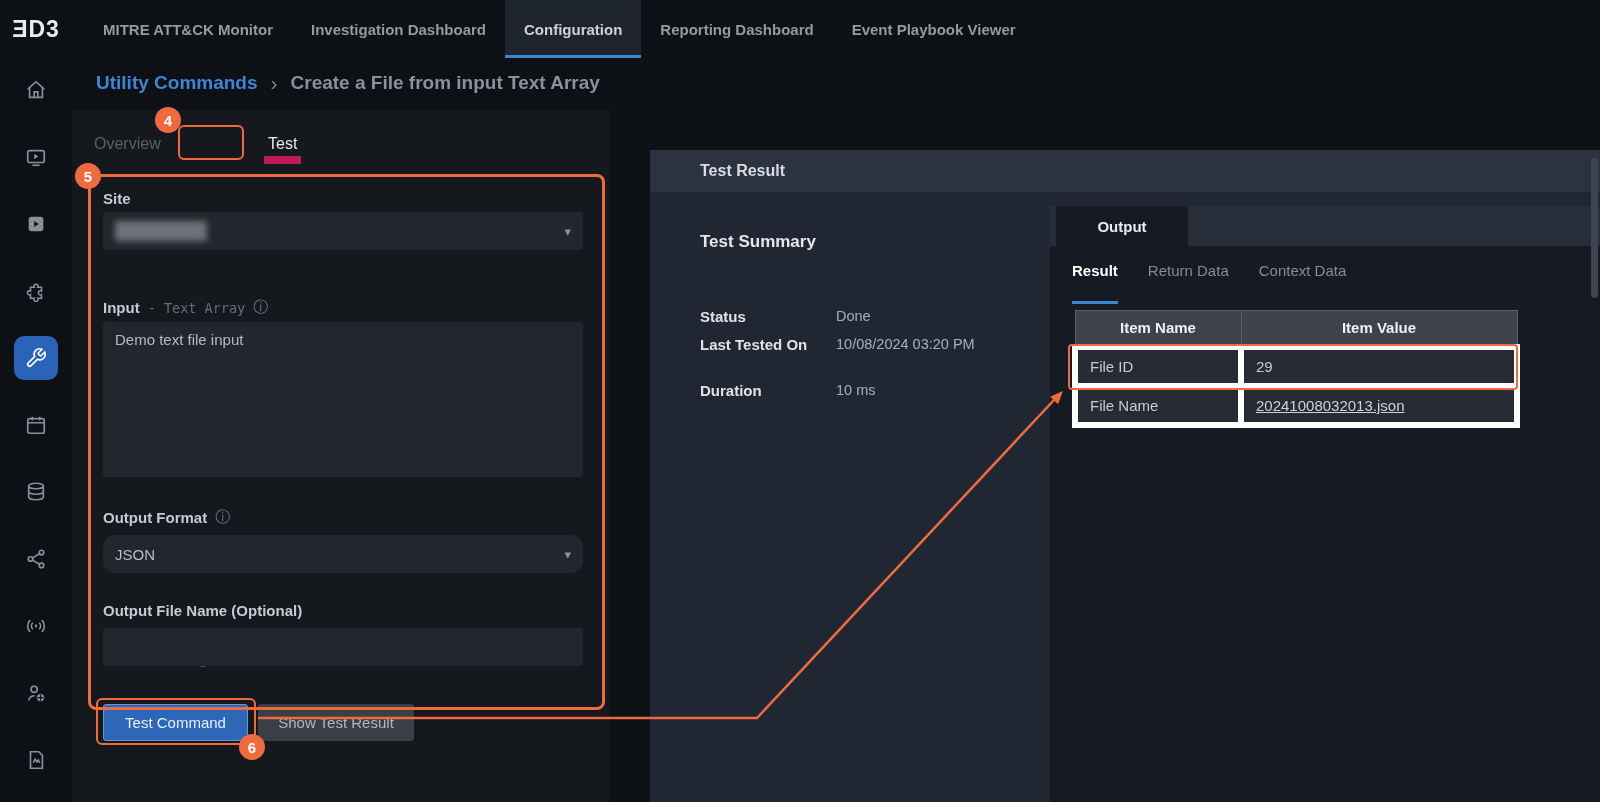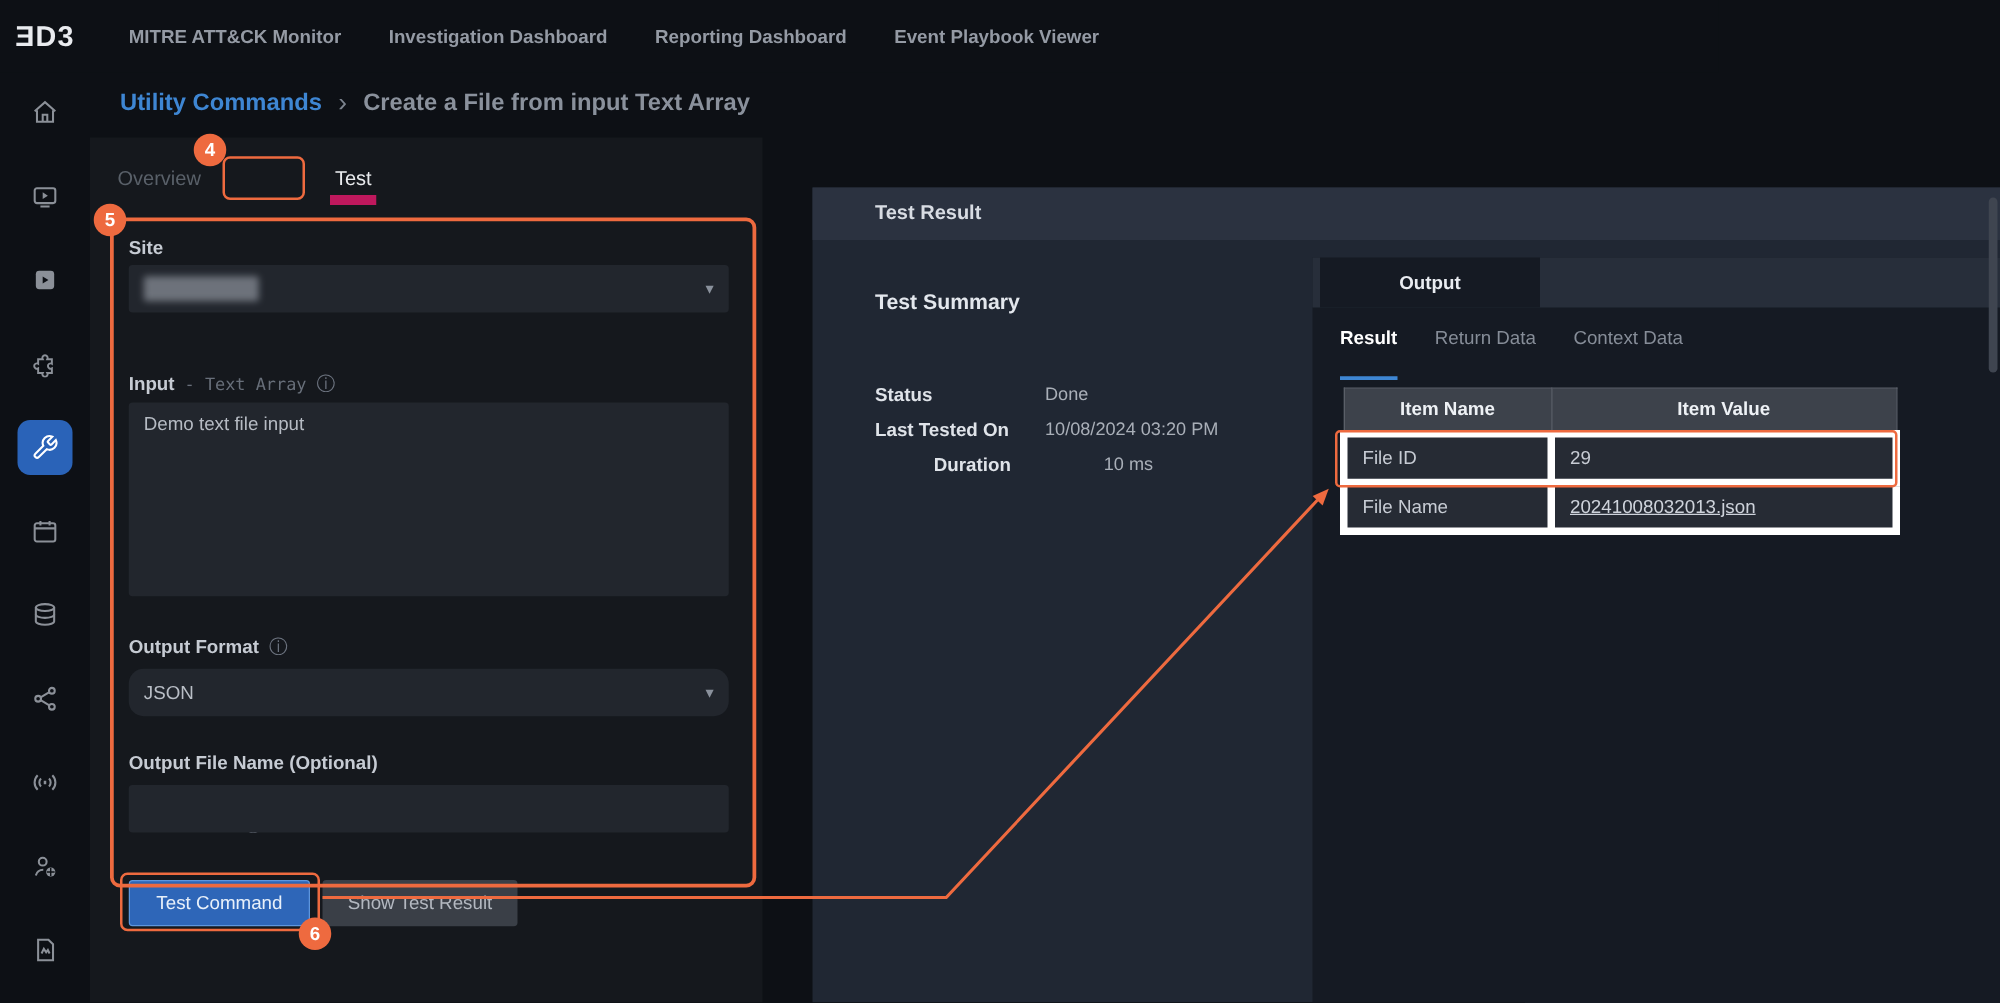--- a/index.html
+++ b/index.html
@@ -46,21 +46,21 @@
   
   .right-panel { position:absolute; left:650px; top:150px; width:950px; height:652px; background:#202733; z-index:3; }
   .rp-header { position:absolute; left:0; top:0; width:950px; height:42px; background:#2b3240; display:flex; align-items:center; padding-left:50px; color:#d8dce3; font-size:16px; font-weight:600; }
   .summary-title { position:absolute; left:50px; top:82px; font-size:17px; font-weight:700; color:#e3e7ed; }
   .sum-row { position:absolute; left:50px; width:330px; display:flex; font-size:15px; }
   .sum-label { width:136px; font-weight:700; color:#dfe3e9; }
   .sum-value { color:#a9afb8; font-size:14.5px; }
 
   .output-col { position:absolute; left:400px; top:56px; width:550px; height:596px; background:#151a23; }
   .tab-strip { position:absolute; left:0; top:0; width:550px; height:40px; background:#272e3a; }
-  .output-tab { position:absolute; left:6px; top:0; width:176px; height:40px; background:#151a23; display:flex; align-items:center; justify-content:center; color:#e9ecf1; font-size:15px; font-weight:700; cursor:pointer; }
+  .output-tab { position:absolute; left:6px; top:0; width:132px; height:40px; background:#151a23; display:flex; align-items:center; justify-content:center; color:#e9ecf1; font-size:15px; font-weight:700; cursor:pointer; }
   .subtabs { position:absolute; left:22px; top:56px; display:flex; gap:30px; font-size:15px; }
   .subtab { color:#868d98; cursor:pointer; padding-bottom:22px; }
   .subtab.active { color:#ffffff; font-weight:700; border-bottom:3px solid #3e86d3; }
 
   .result-table { position:absolute; left:22px; top:104px; border-collapse:collapse; font-size:15px; table-layout:fixed; }
   .result-table th { background:#3d424b; color:#eef1f5; font-weight:700; border:1px solid #5a5f68; padding:8px 10px; text-align:center; }
   .result-table td { background:#262b34; color:#c7ccd4; border:6px solid #ffffff; padding:8px 12px; text-align:left; }
   .col-name { width:166px; } .col-value { width:276px; }
   .file-link { color:#ced3db; text-decoration:underline; cursor:pointer; }
 
@@ -81,20 +81,21 @@
 </head>
 <body>
 
 <div class="app">
 
   <header class="topbar">
     <div class="logo">ƎD3</div>
     <nav class="nav">
       <div class="nav-item">MITRE ATT&amp;CK Monitor</div>
       <div class="nav-item">Investigation Dashboard</div>
+      <div class="nav-item active">Configuration</div>
       <div class="nav-item">Reporting Dashboard</div>
       <div class="nav-item">Event Playbook Viewer</div>
     </nav>
   </header>
 
   <div class="breadcrumb">
     <span class="bc-parent">Utility Commands</span>
     <span class="bc-sep">›</span>
     <span class="bc-current">Create a File from input Text Array</span>
   </div>
@@ -223,21 +224,21 @@
     <div class="summary-title">Test Summary</div>
 
     <div class="sum-row" style="top:158px;">
       <span class="sum-label">Status</span>
       <span class="sum-value">Done</span>
     </div>
     <div class="sum-row" style="top:186px;">
       <span class="sum-label">Last Tested On</span>
       <span class="sum-value">10/08/2024 03:20 PM</span>
     </div>
-    <div class="sum-row" style="top:214px;margin-left:47px;">
+    <div class="sum-row" style="top:232px;">
       <span class="sum-label">Duration</span>
       <span class="sum-value">10 ms</span>
     </div>
 
     <div class="output-col">
       <div class="tab-strip"></div>
       <div class="output-tab">Output</div>
 
       <div class="subtabs">
         <span class="subtab active">Result</span>

